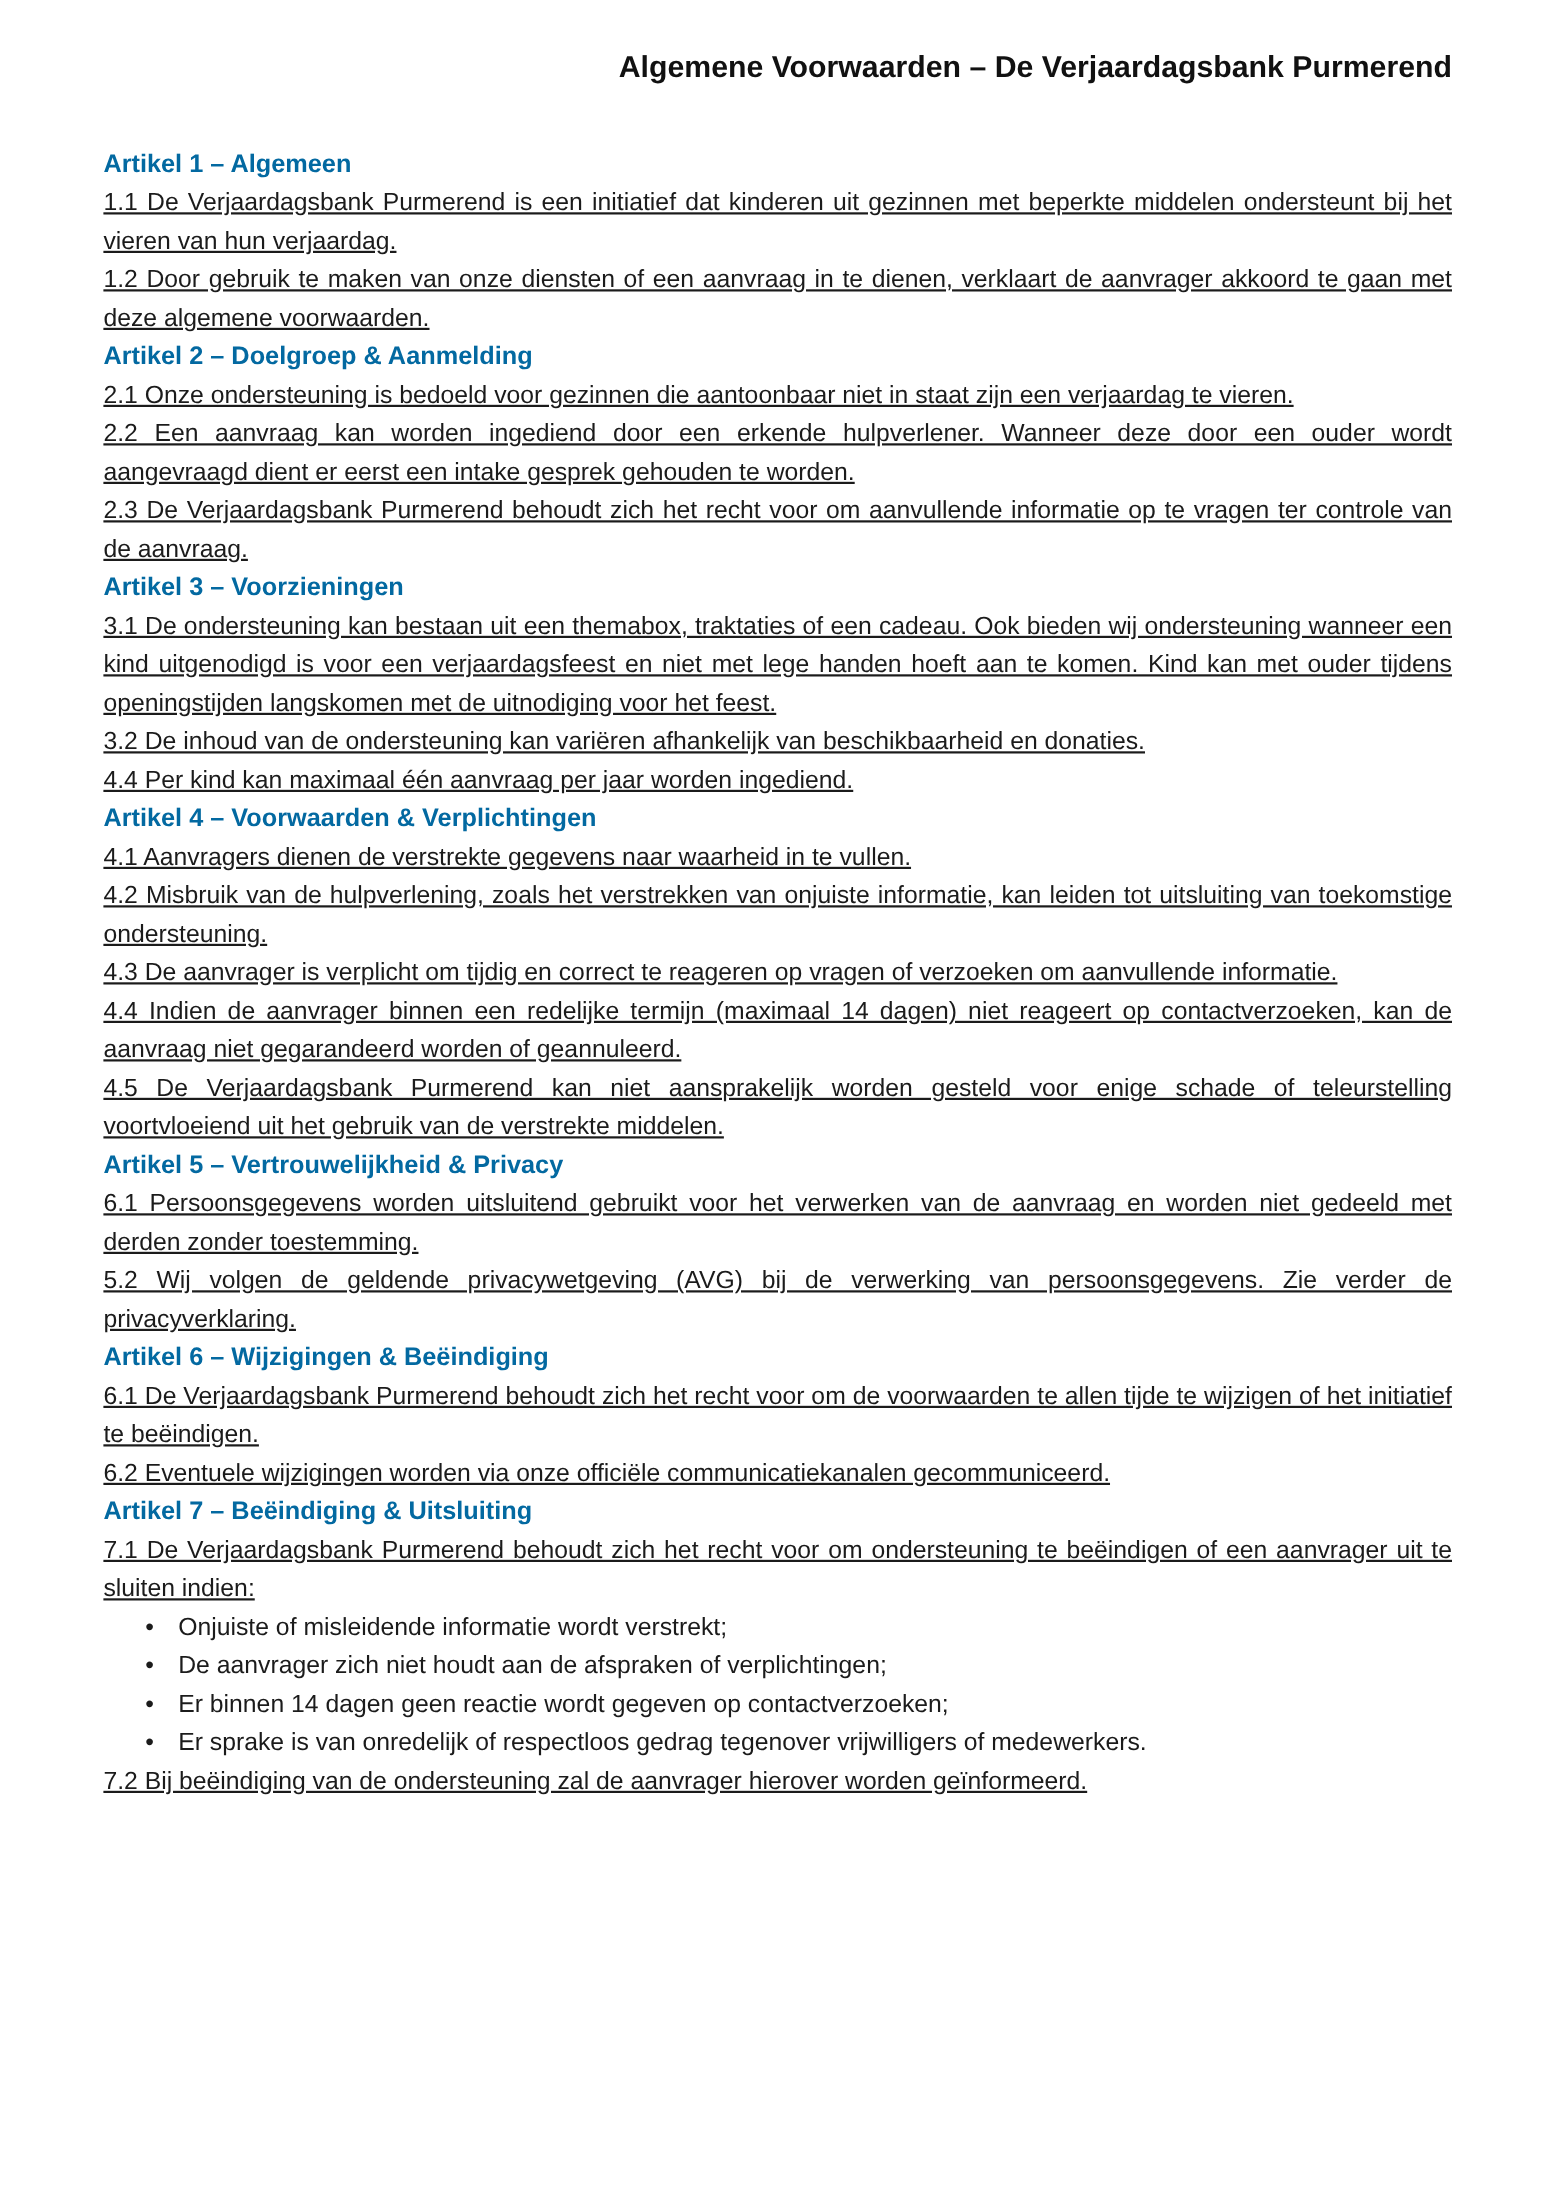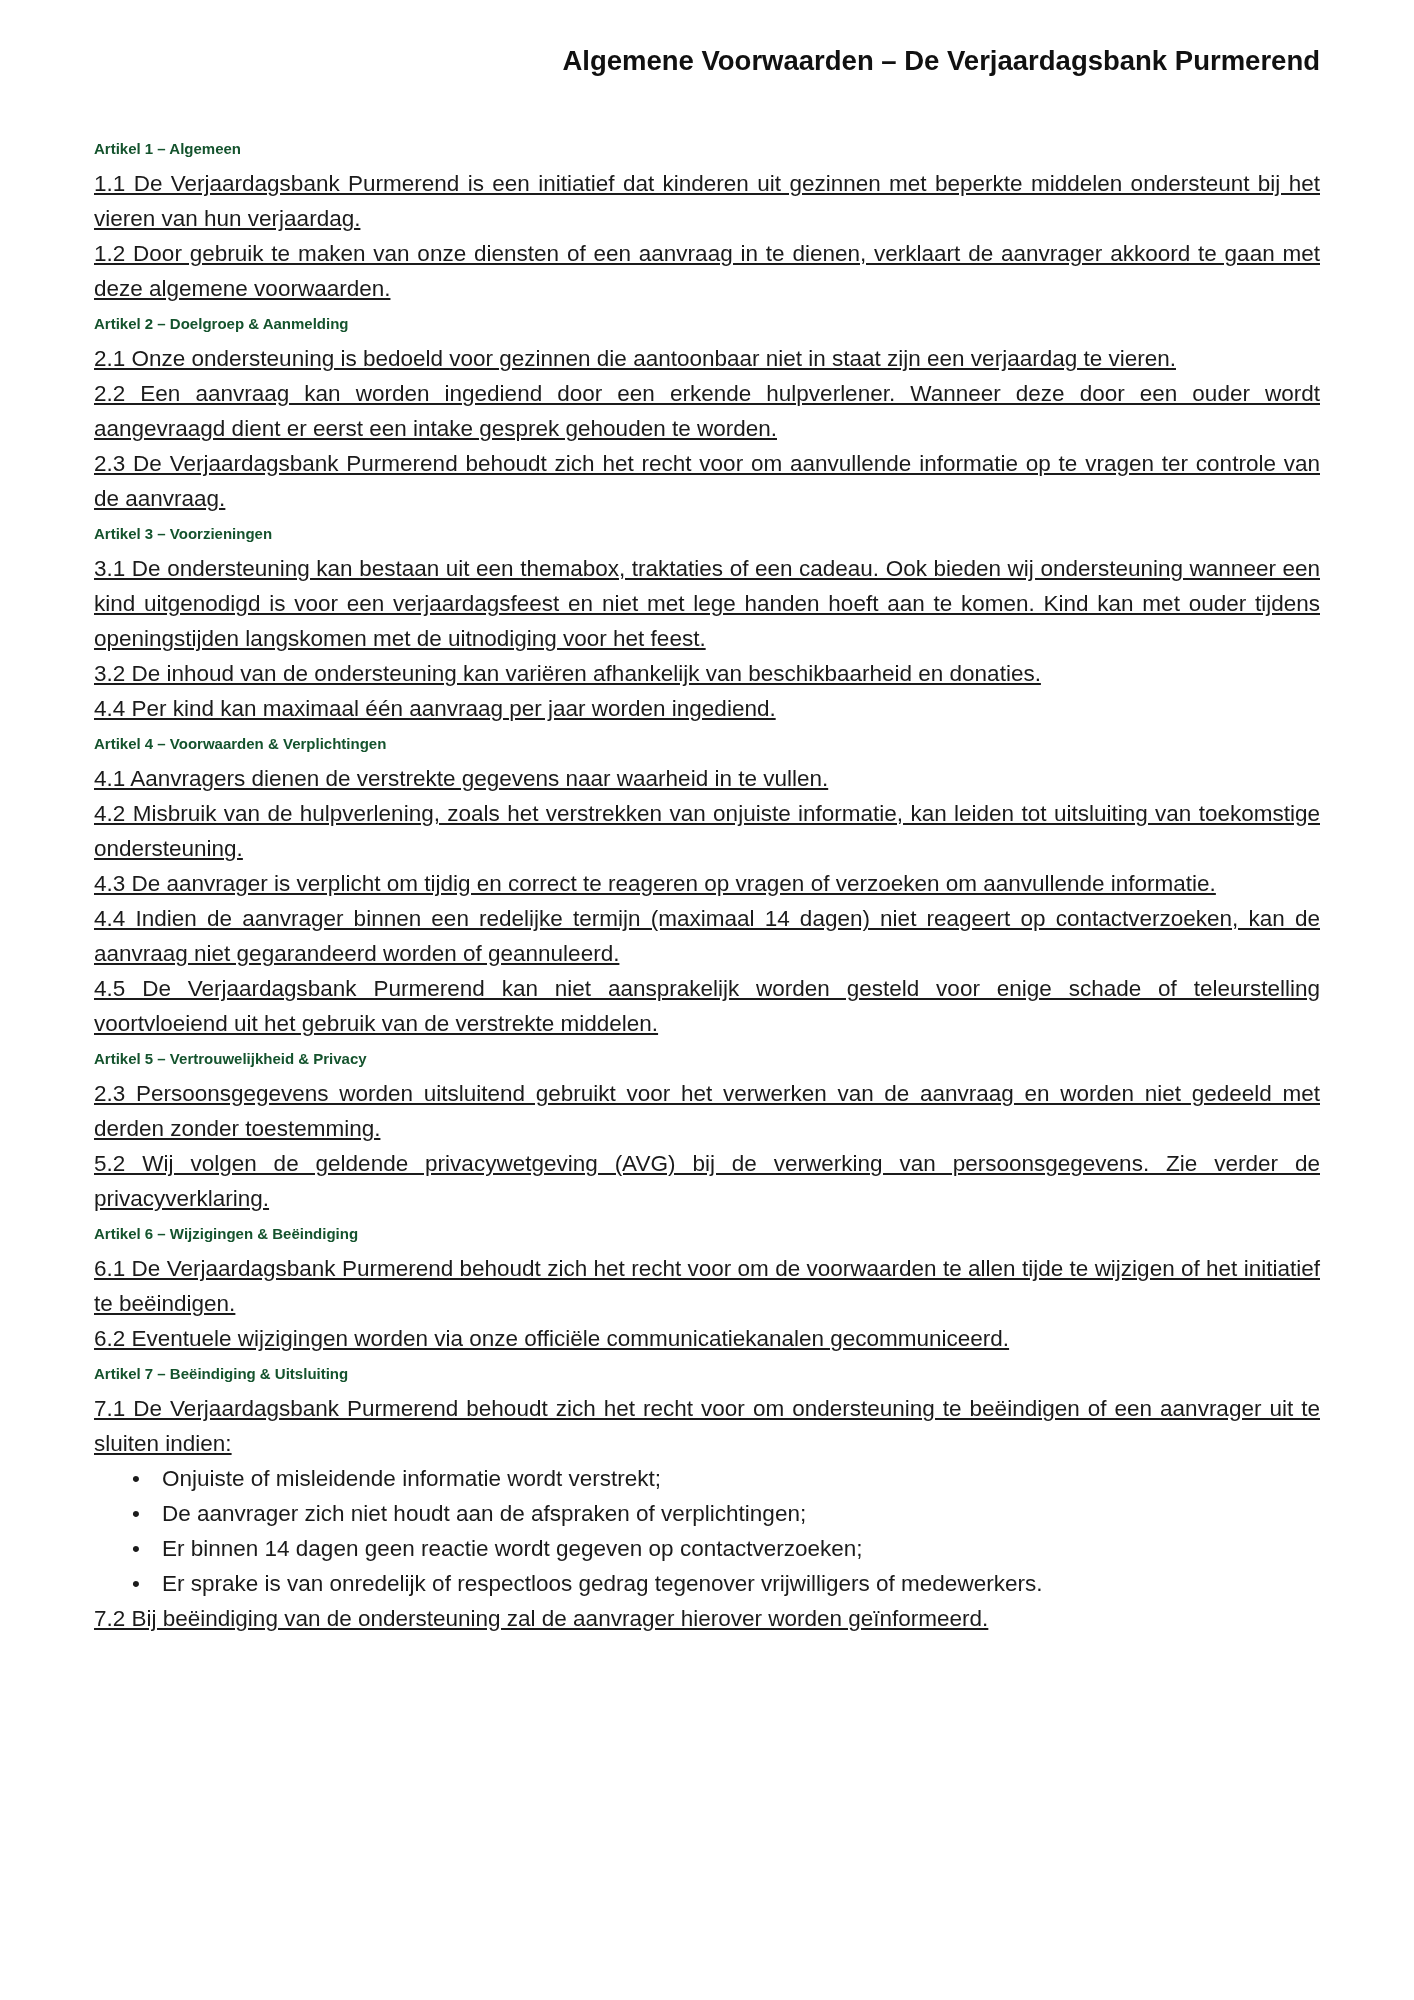--- a/index.html
+++ b/index.html
@@ -27,25 +27,25 @@
     text-align: right;
     color: #111111;
     margin: 0 0 52px 0;
   }
   .article {
   }
   .article:first-of-type {
     margin-top: 0;
   }
   .article-heading {
-    font-size: 15px;
+    font-size: 23px;
     line-height: 35px;
     font-weight: 700;
     margin: 0;
-    color: #14532d;
+    color: #0369a1;
   }
   .article-paragraph {
     font-size: 22.5px;
     line-height: 35px;
     margin: 0;
     text-align: justify;
     color: #1b1b1b;
     text-decoration: underline;
   }
   .bullet-list {
@@ -100,21 +100,21 @@
     <h2 class="article-heading">Artikel 4 – Voorwaarden &amp; Verplichtingen</h2>
     <p class="article-paragraph">4.1 Aanvragers dienen de verstrekte gegevens naar waarheid in te vullen.</p>
     <p class="article-paragraph">4.2 Misbruik van de hulpverlening, zoals het verstrekken van onjuiste informatie, kan leiden tot uitsluiting van toekomstige ondersteuning.</p>
     <p class="article-paragraph">4.3 De aanvrager is verplicht om tijdig en correct te reageren op vragen of verzoeken om aanvullende informatie.</p>
     <p class="article-paragraph">4.4 Indien de aanvrager binnen een redelijke termijn (maximaal 14 dagen) niet reageert op contactverzoeken, kan de aanvraag niet gegarandeerd worden of geannuleerd.</p>
     <p class="article-paragraph">4.5 De Verjaardagsbank Purmerend kan niet aansprakelijk worden gesteld voor enige schade of teleurstelling voortvloeiend uit het gebruik van de verstrekte middelen.</p>
   </section>
 
   <section class="article">
     <h2 class="article-heading">Artikel 5 – Vertrouwelijkheid &amp; Privacy</h2>
-    <p class="article-paragraph">2.3 Persoonsgegevens worden uitsluitend gebruikt voor het verwerken van de aanvraag en worden niet gedeeld met derden zonder toestemming.</p>
+    <p class="article-paragraph">6.1 Persoonsgegevens worden uitsluitend gebruikt voor het verwerken van de aanvraag en worden niet gedeeld met derden zonder toestemming.</p>
     <p class="article-paragraph">5.2 Wij volgen de geldende privacywetgeving (AVG) bij de verwerking van persoonsgegevens. Zie verder de privacyverklaring.</p>
   </section>
 
   <section class="article">
     <h2 class="article-heading">Artikel 6 – Wijzigingen &amp; Beëindiging</h2>
     <p class="article-paragraph">6.1 De Verjaardagsbank Purmerend behoudt zich het recht voor om de voorwaarden te allen tijde te wijzigen of het initiatief te beëindigen.</p>
     <p class="article-paragraph">6.2 Eventuele wijzigingen worden via onze officiële communicatiekanalen gecommuniceerd.</p>
   </section>
 
   <section class="article">

